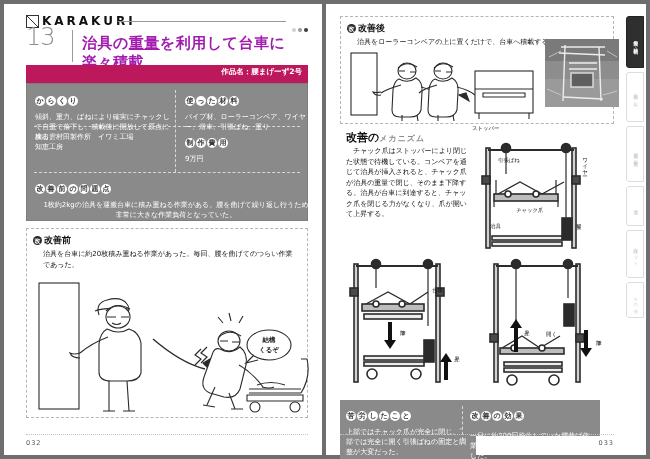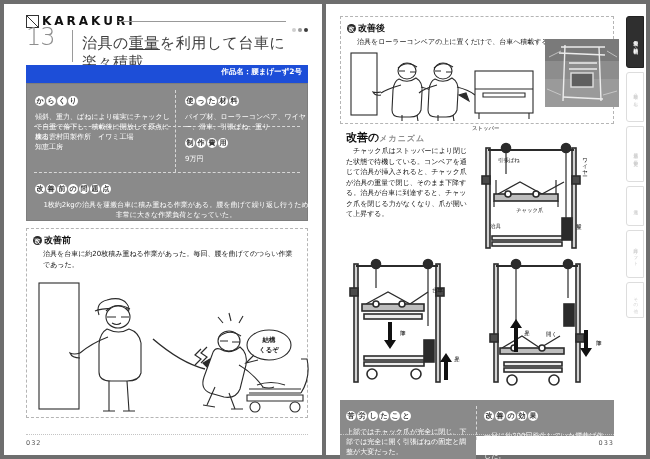--- a/index.html
+++ b/index.html
@@ -19,25 +19,25 @@
   .hdr-rule{position:absolute;left:92px;right:22px;top:7px;border-top:1px solid #999;}
   .hdr-dots{position:absolute;right:0;top:3px;}
   .hdr-dots i{display:inline-block;width:4px;height:4px;border-radius:50%;margin-left:2px;background:#cfcfcf;}
   .hdr-dots i.d2{background:#9a9a9a;}
   .hdr-dots i.d3{background:#3b3b3b;}
 
   
   .title-row{position:absolute;left:22px;right:14px;top:26px;height:34px;}
   .tnum{position:absolute;left:0;top:-5px;font-size:24px;color:#8e8e8e;font-weight:300;letter-spacing:-1px;line-height:1;}
   .tbar{position:absolute;left:46px;top:0px;width:1px;height:32px;background:#9a9a9a;}
-  .ttxt{position:absolute;left:56px;top:4px;font-size:15px;font-weight:normal;color:#404040;letter-spacing:.5px;}
+  .ttxt{position:absolute;left:56px;top:4px;font-size:15px;font-weight:bold;color:#a21caf;letter-spacing:.5px;}
   .ttxt u{text-decoration:underline;text-underline-offset:1px;}
 
   
-  .namebar{position:absolute;left:22px;right:14px;top:61px;height:22px;background:#1d4ed8;padding-left:15px;}
+  .namebar{position:absolute;left:22px;right:14px;top:61px;height:22px;background:#be185d;padding-left:15px;}
   .namebar span{position:absolute;right:6px;top:2px;color:#fff;font-size:7.5px;font-weight:bold;}
 
   
   .panel{position:absolute;left:22px;right:14px;top:79px;height:138px;background:#8a8a8a;
          border:1px solid #7d7d7d;box-sizing:border-box;}
   .pcell{position:absolute;box-sizing:border-box;}
   .pdiv-v{position:absolute;top:6px;bottom:6px;width:0;border-left:1px dashed #d8d8d8;}
   .pdiv-h{position:absolute;left:7px;right:7px;height:0;border-top:1px dashed #d8d8d8;}
 
   .blabel{display:block;margin-bottom:3px;white-space:nowrap;}
@@ -368,21 +368,21 @@
     <div class="dlab" style="left:106px;top:284px;">台車</div>
 
     <div class="gbox" style="left:14px;top:396px;width:136px;height:62px;">
       <div style="padding:5px 6px 0 6px;">
         <span class="blabel">
           <b>苦</b><b>労</b><b>し</b><b>た</b><b>こ</b><b>と</b>
         </span>
         <div class="ptxt">上部ではチャック爪が完全に閉じ、下部では完全に開く引張ばねの固定と調整が大変だった。</div>
       </div>
     </div>
-    <div class="gbox" style="left:150px;top:396px;width:138px;height:36px;">
+    <div class="gbox" style="left:136px;top:396px;width:138px;height:36px;">
       <div class="pdiv-v" style="left:0;top:6px;height:34px;"></div>
       <div style="padding:5px 6px 0 8px;">
         <span class="blabel">
           <b>改</b><b>善</b><b>の</b><b>効</b><b>果</b>
         </span>
         <div class="ptxt" style="padding-top:4px;">一日に約200回発生していた腰曲げ作業の廃止と、大幅な作業性向上を達成した。</div>
       </div>
     </div>
 
     <div class="tabs">

